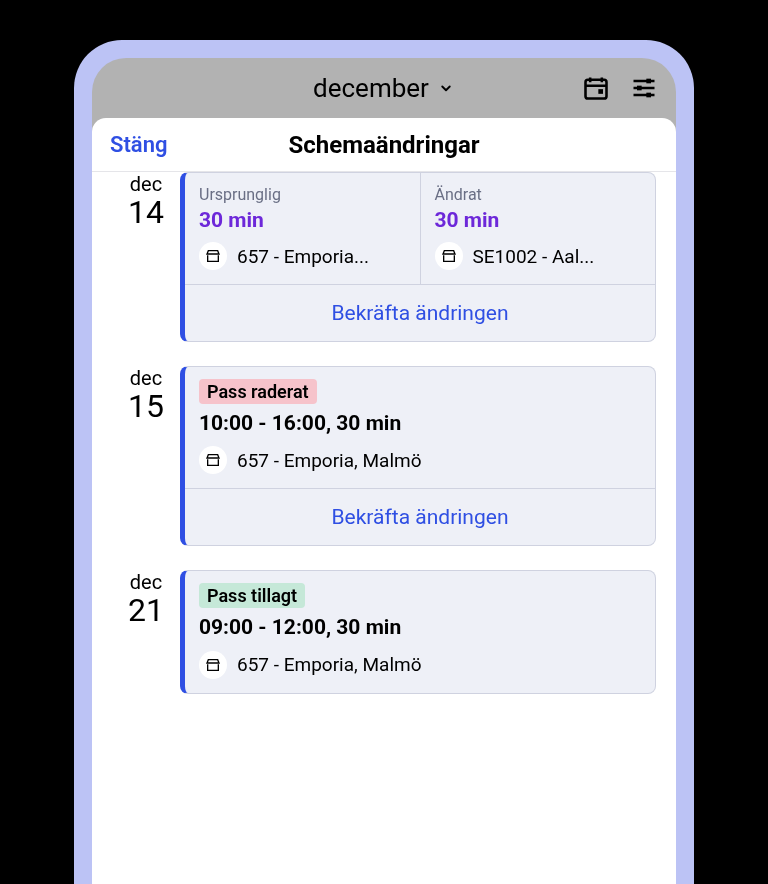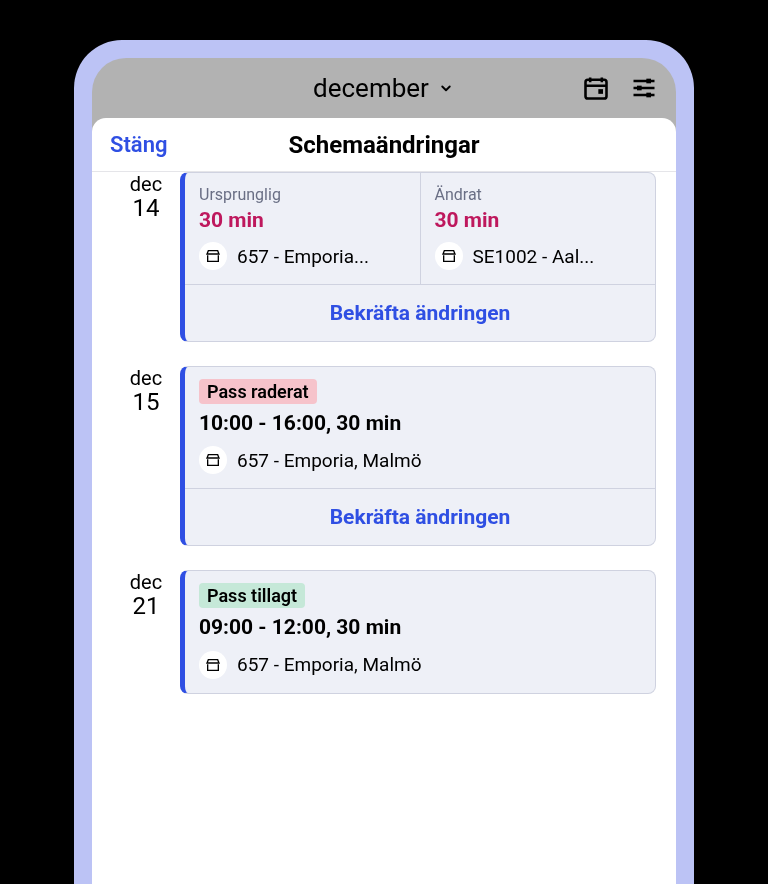--- a/index.html
+++ b/index.html
@@ -81,21 +81,21 @@
     }
     .entry {
       display: flex;
       padding: 0 20px 24px 20px;
     }
     .date-col {
       width: 68px;
       text-align: center;
     }
     .date-month { font-size: 20px; }
-    .date-day { font-size: 24px; line-height: 1; }
+    .date-day { font-size: 32px; line-height: 1; }
     .card {
       flex: 1;
       background: #eef0f7;
       border: 1px solid #cfd2e0;
       border-left: 5px solid #2f4fe3;
       border-radius: 8px;
       overflow: hidden;
     }
     .card-split {
       display: flex;
@@ -118,21 +118,21 @@
       color: #000;
       line-height: 1.25;
       display: flex;
       align-items: center;
       gap: 6px;
       flex-wrap: wrap;
     }
     .break-line {
       font-size: 21px;
       font-weight: 700;
-      color: #be185d;
+      color: #6d28d9;
     }
     .delta-badge {
       background: #f6c3cb;
       color: #000;
       font-size: 17px;
       font-weight: 700;
       padding: 1px 6px;
       border-radius: 4px;
       white-space: nowrap;
     }
@@ -168,21 +168,21 @@
       margin-bottom: 6px;
     }
     .status-deleted { background: #f6c3cb; color: #000; }
     .status-added   { background: #c5e8d8; color: #000; }
     .confirm-row {
       border-top: 1px solid #cfd2e0;
       text-align: center;
       padding: 16px 0;
       color: #2f4fe3;
       font-size: 21px;
-      font-weight: 700;
+      font-weight: 400;
       cursor: pointer;
     }
   </style>
 </head>
 <body>
 
 <div class="phone-frame">
   <div class="phone-screen">
 
     <div class="top-bar">

